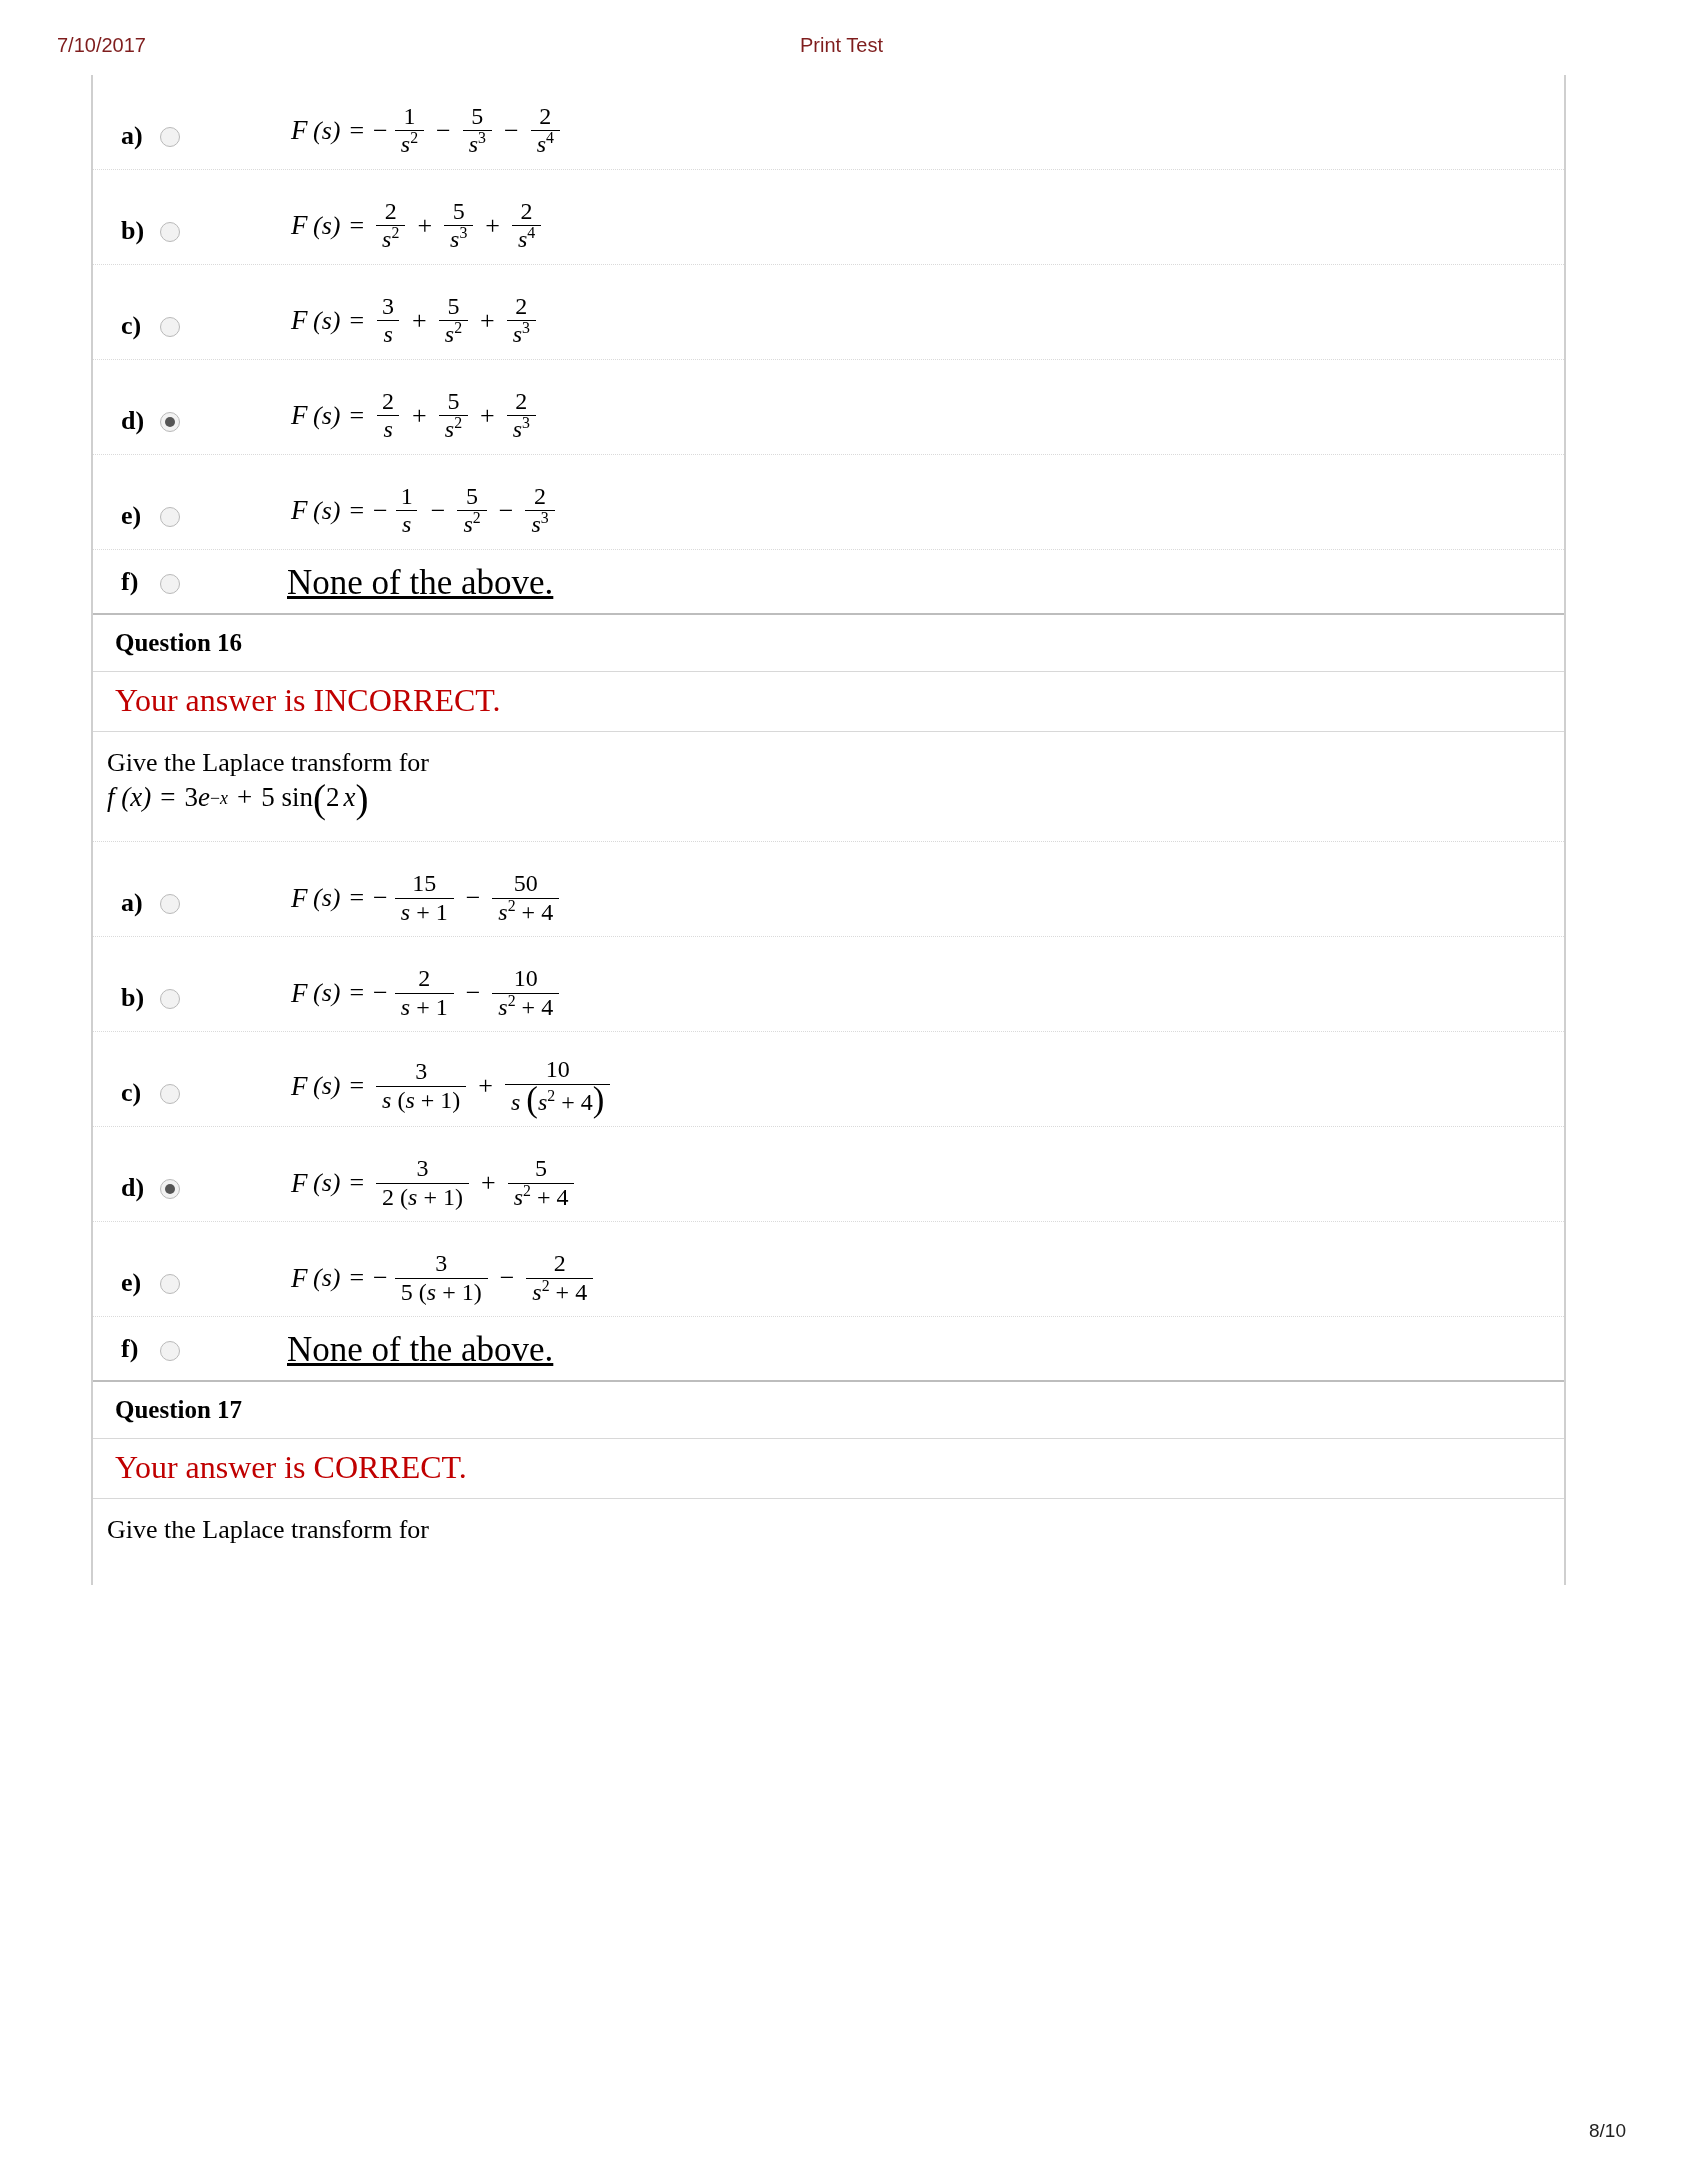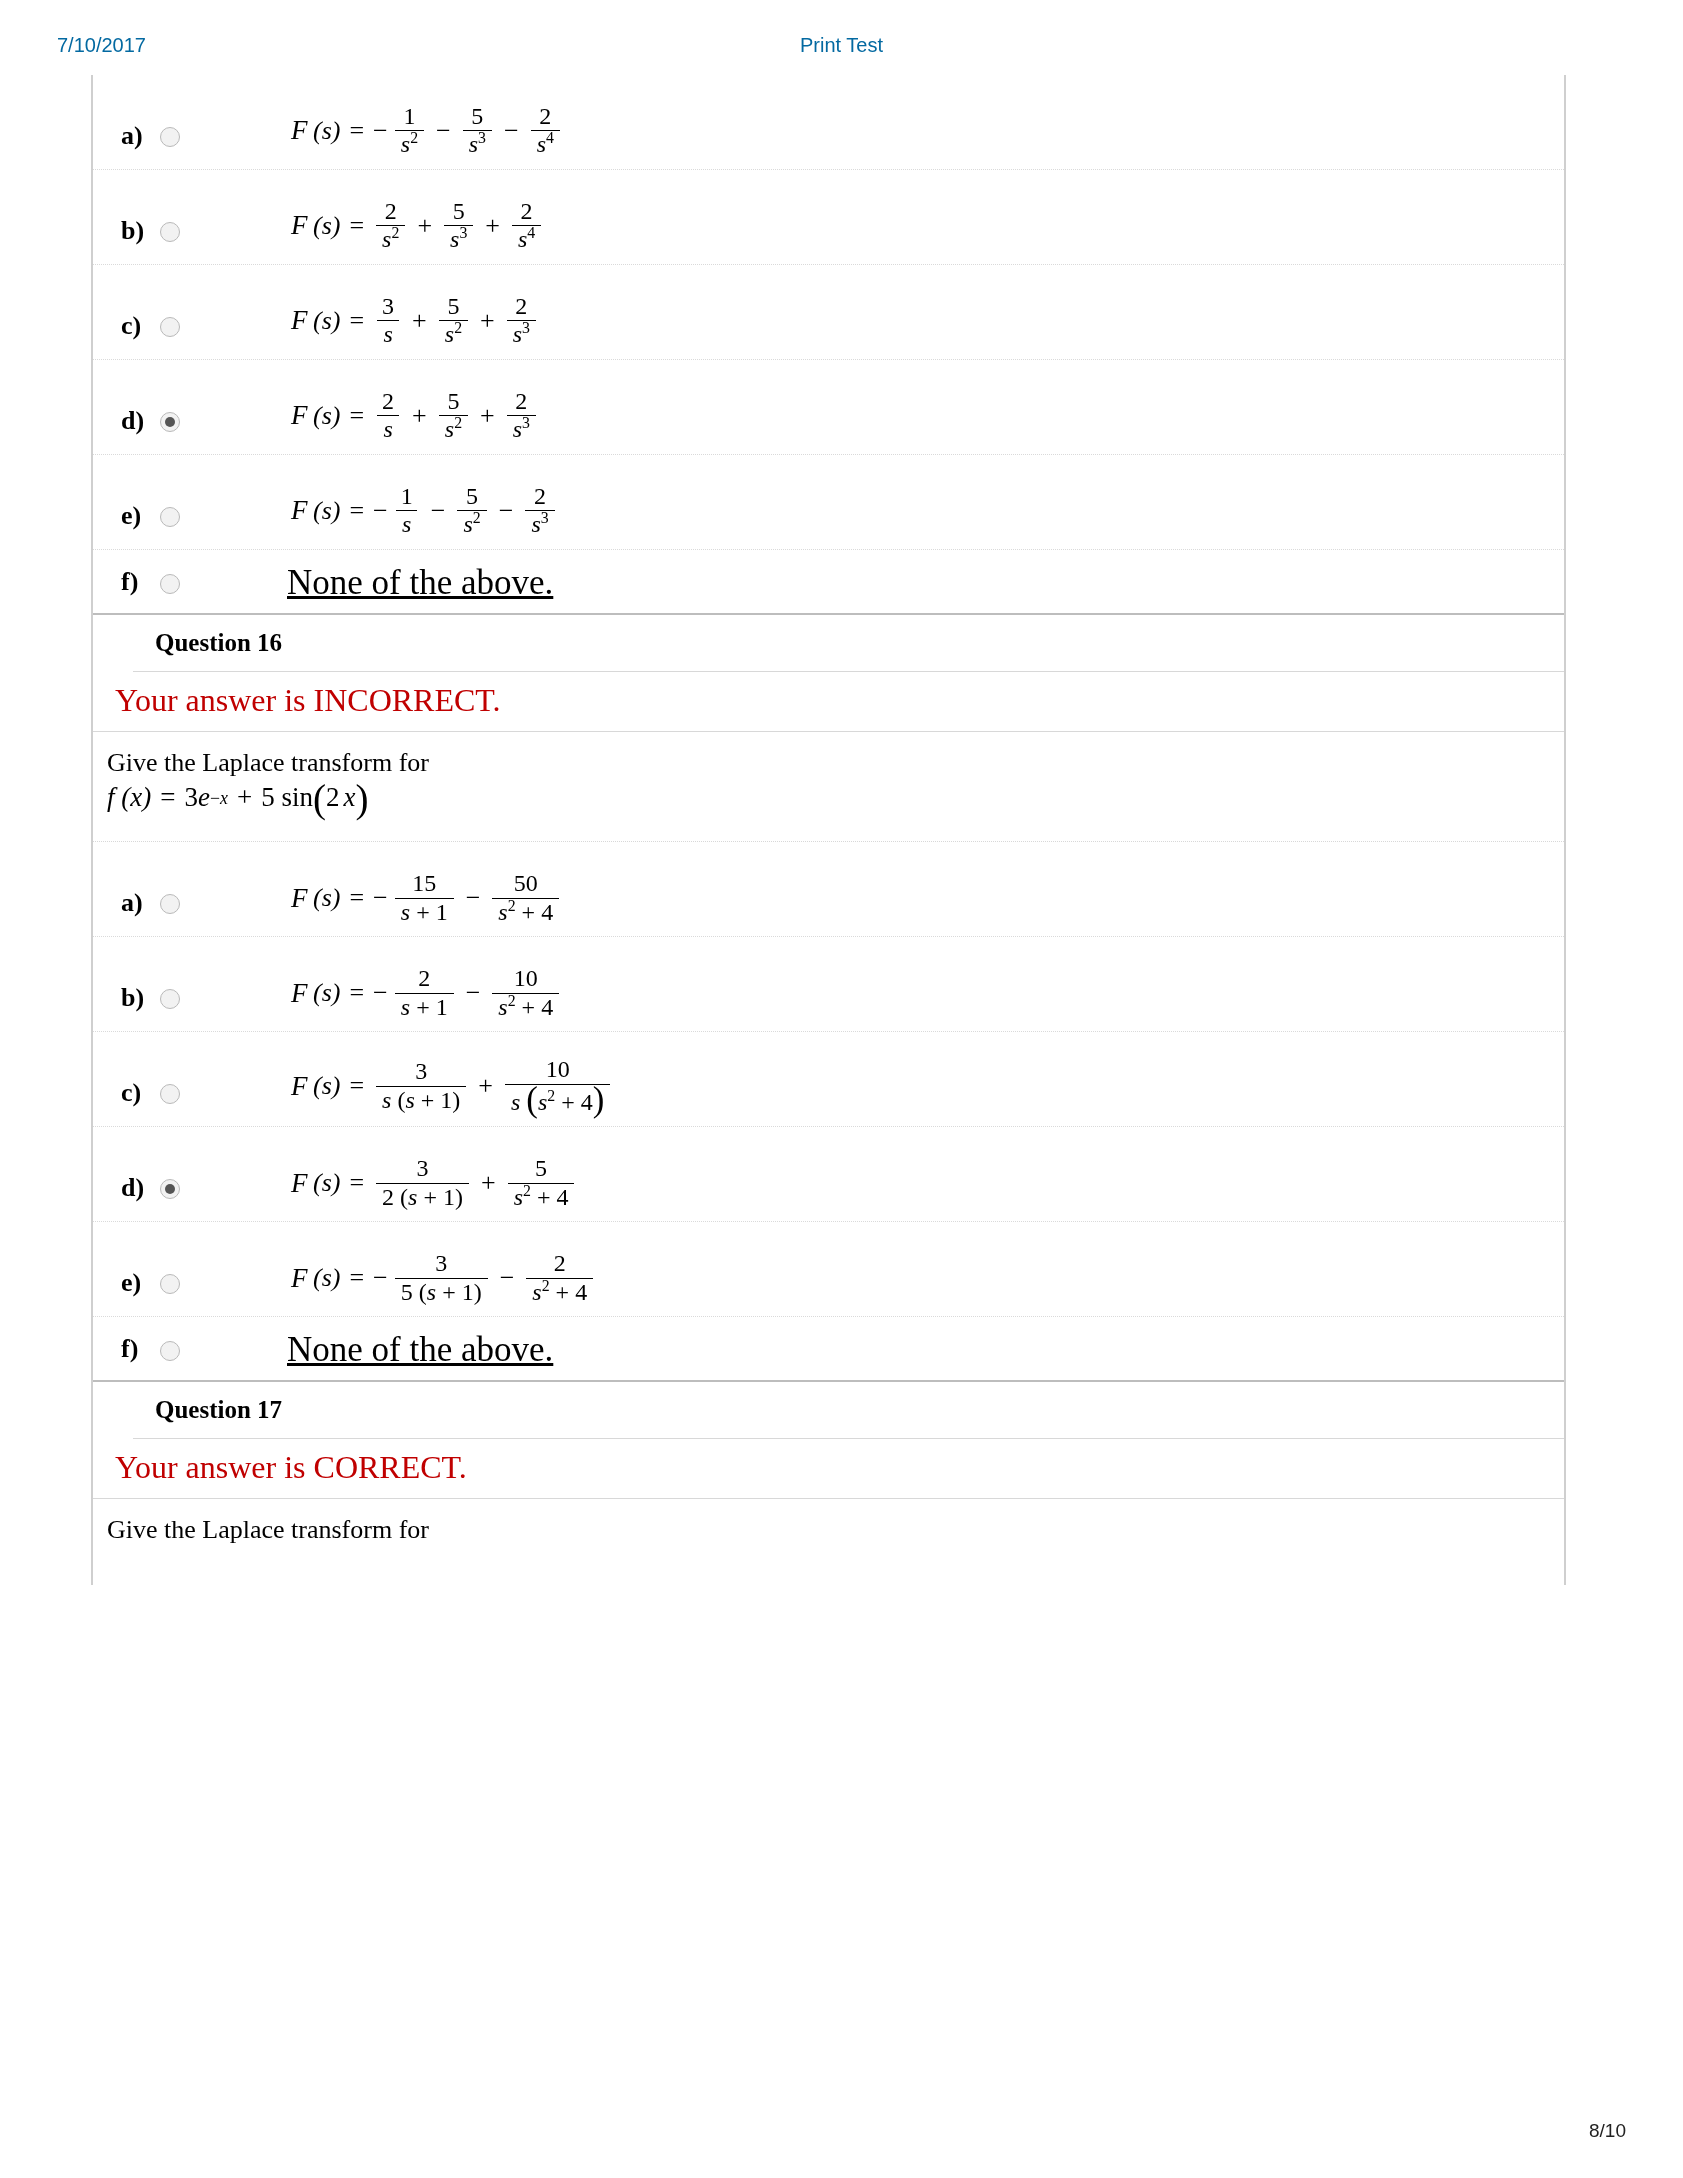--- a/index.html
+++ b/index.html
@@ -23,21 +23,21 @@
   }
   
   .print-header {
     position: absolute;
     top: 34px;
     left: 0;
     width: 1568px;
     height: 30px;
     font-family: "Liberation Sans", sans-serif;
     font-size: 20px;
-    color: #0369a1;
+    color: #7f1d1d;
   }
   .print-header .hdr-date {
     position: absolute;
     left: 57px;
     top: 0;
   }
   .print-header .hdr-title {
     position: absolute;
     left: 0;
     top: 0;
@@ -78,21 +78,20 @@
 
   .qblock { border-bottom: 2px solid #bdbdbd; }
   .qblock.noline { border-bottom: none; }
 
   .q-title {
     font-family: "Liberation Serif", serif;
     font-weight: bold;
     font-size: 25px;
     padding: 14px 0 14px 22px;
     border-bottom: 1px solid #d8d8d8;
-    margin-left: 40px;
   }
   .q-status {
     font-size: 32px;
     color: #c00000;
     padding: 10px 14px 12px 22px;
     border-bottom: 1px solid #d8d8d8;
   }
   .q-prompt {
     font-size: 26px;
     padding: 16px 0 6px 14px;

